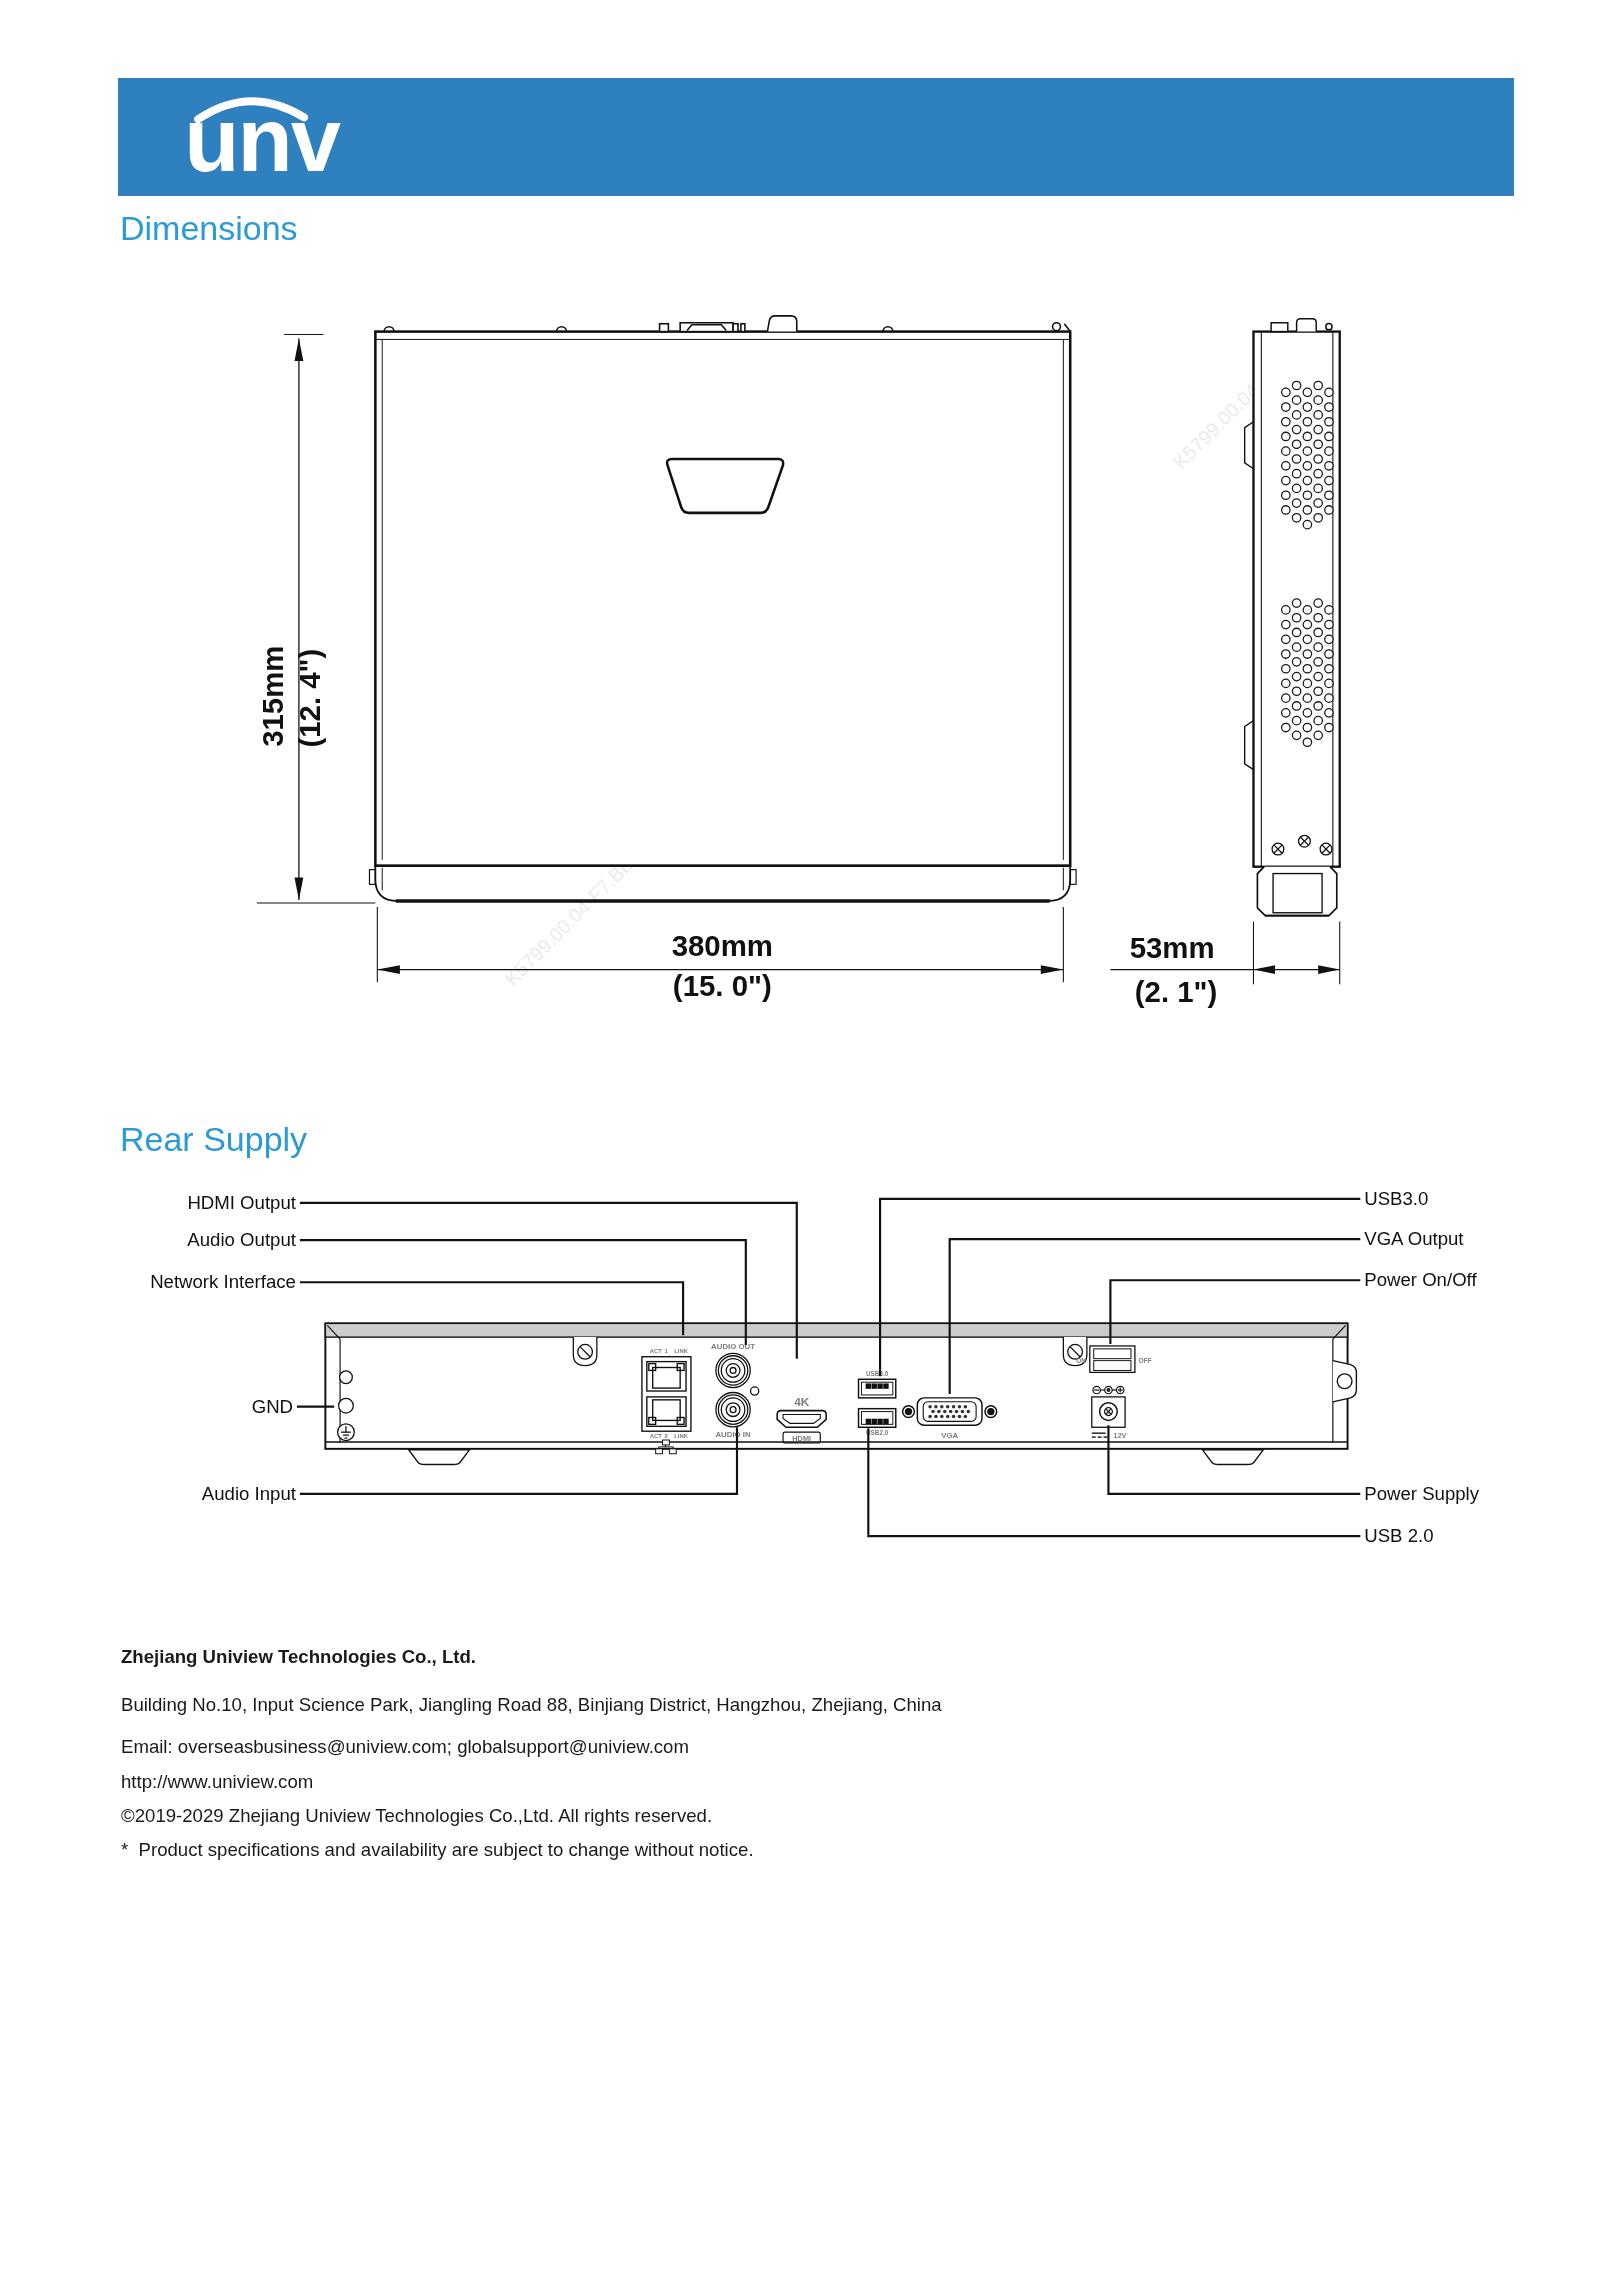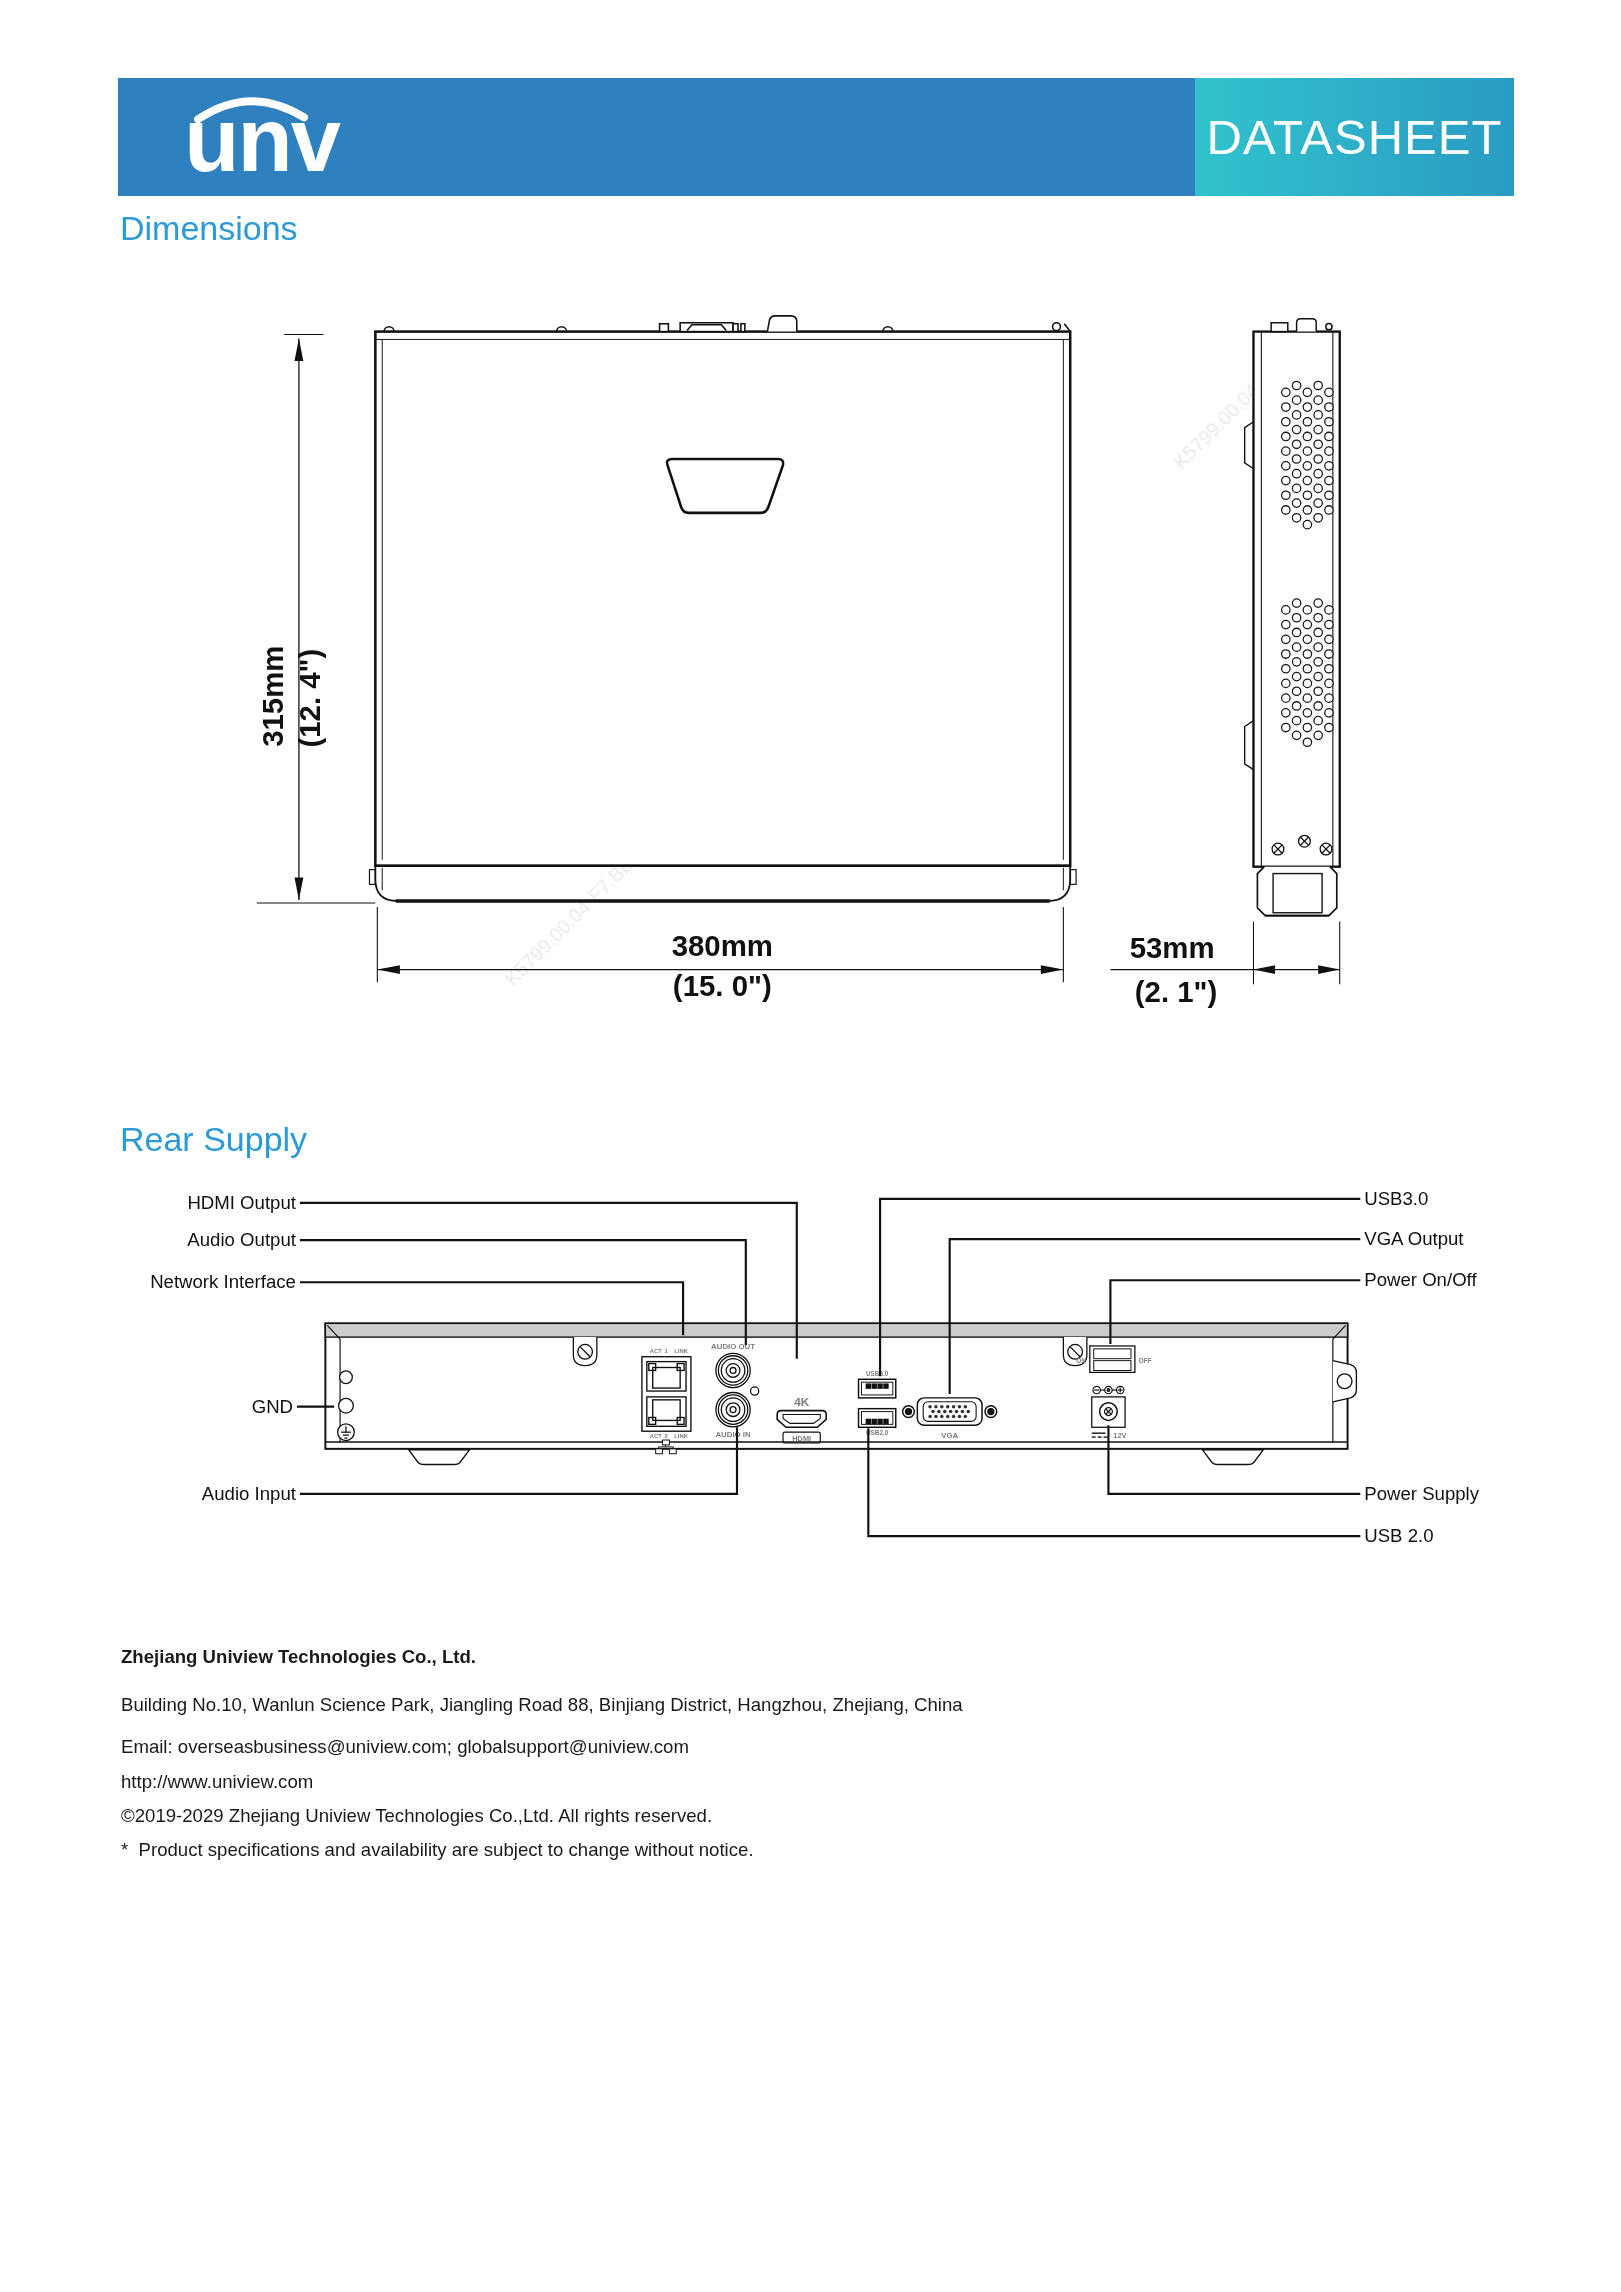--- a/index.html
+++ b/index.html
@@ -32,23 +32,20 @@
 </head>
 <body>
 
 <div id="page">
 
   <div id="header">
     <svg id="logo" viewBox="0 0 220 120">
       <path d="M52,42 Q105,6 160,40" stroke="#ffffff" stroke-width="8" fill="none" stroke-linecap="round"></path>
       <text x="38" y="95" fill="#ffffff" font-size="92" font-weight="bold" letter-spacing="-2">unv</text>
     </svg>
-    <div id="banner">
-      <span class="txt">DATASHEET</span>
-    </div>
   </div>
 
   <div class="heading" id="h-dim">Dimensions</div>
   <div class="heading" id="h-rear">Rear Supply</div>
 
   <svg id="art" viewBox="0 0 1654 2339">
 
     <g opacity="0.75">
       <text class="wm" transform="rotate(-45 500 470)" x="420" y="470">K5799.00.04-F7.BB</text>
       <text class="wm" transform="rotate(-45 1255 430)" x="1185" y="430">K5799.00.04-F7.BB</text>
@@ -443,19 +440,19 @@
       <text class="callout" text-anchor="end" x="302" y="1530">Audio Input</text>
       <text class="callout" x="1392" y="1229">USB3.0</text>
       <text class="callout" x="1392" y="1270">VGA Output</text>
       <text class="callout" x="1392" y="1312">Power On/Off</text>
       <text class="callout" x="1392" y="1530">Power Supply</text>
       <text class="callout" x="1392" y="1573">USB 2.0</text>
     </g>
   </svg>
 
   <div class="foot bold" style="top:1621px;">Zhejiang Uniview Technologies Co., Ltd.</div>
-  <div class="foot" style="top:1669px;">Building No.10, Wanlun Science Park, Jiangling Road 88, Binjiang District, Hangzhou, Zhejiang, China</div>
+  <div class="foot" style="top:1669px;">Building No.10, Input Science Park, Jiangling Road 88, Binjiang District, Hangzhou, Zhejiang, China</div>
   <div class="foot" style="top:1711px;">Email: overseasbusiness@uniview.com; globalsupport@uniview.com</div>
   <div class="foot" style="top:1746px;">http://www.uniview.com</div>
   <div class="foot" style="top:1780px;">©2019-2029 Zhejiang Uniview Technologies Co.,Ltd. All rights reserved.</div>
   <div class="foot" style="top:1814px;">*  Product specifications and availability are subject to change without notice.</div>
 </div>
 
 
 </body></html>

